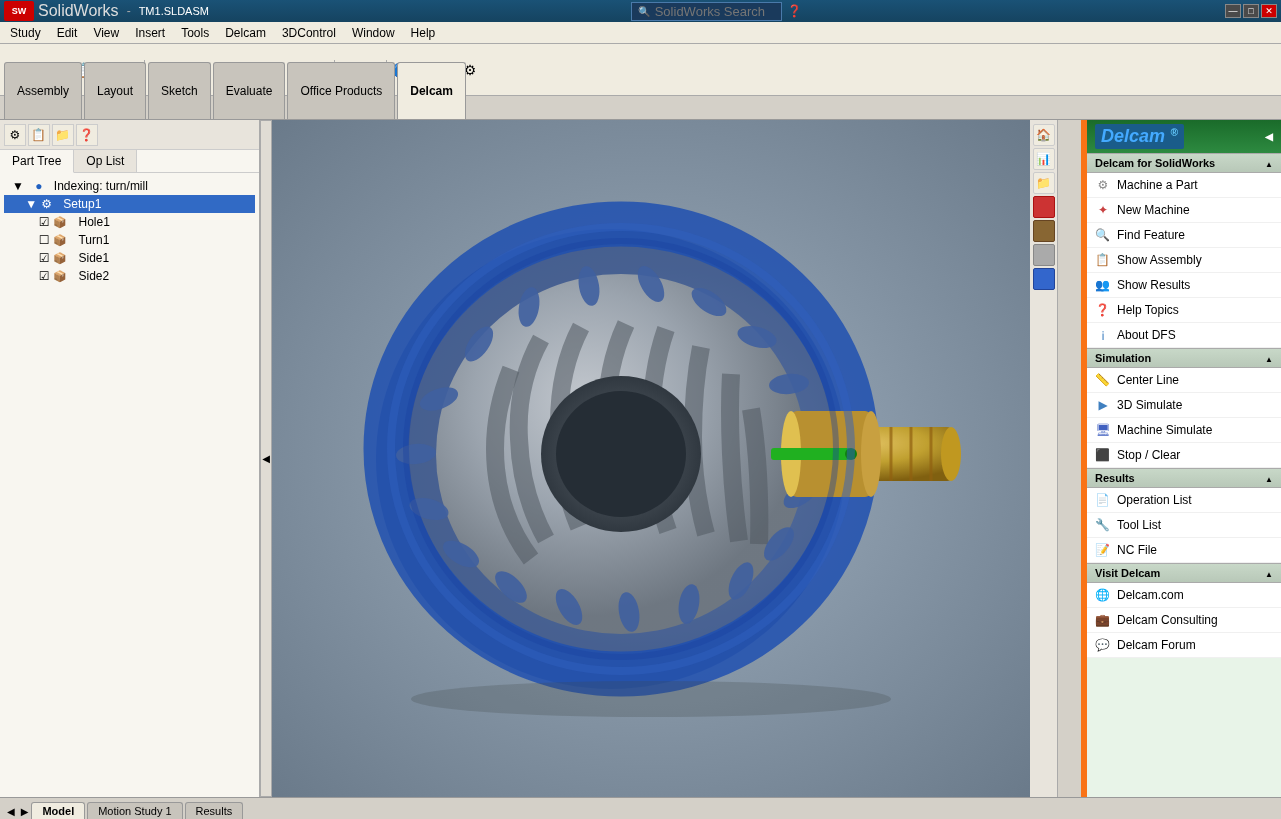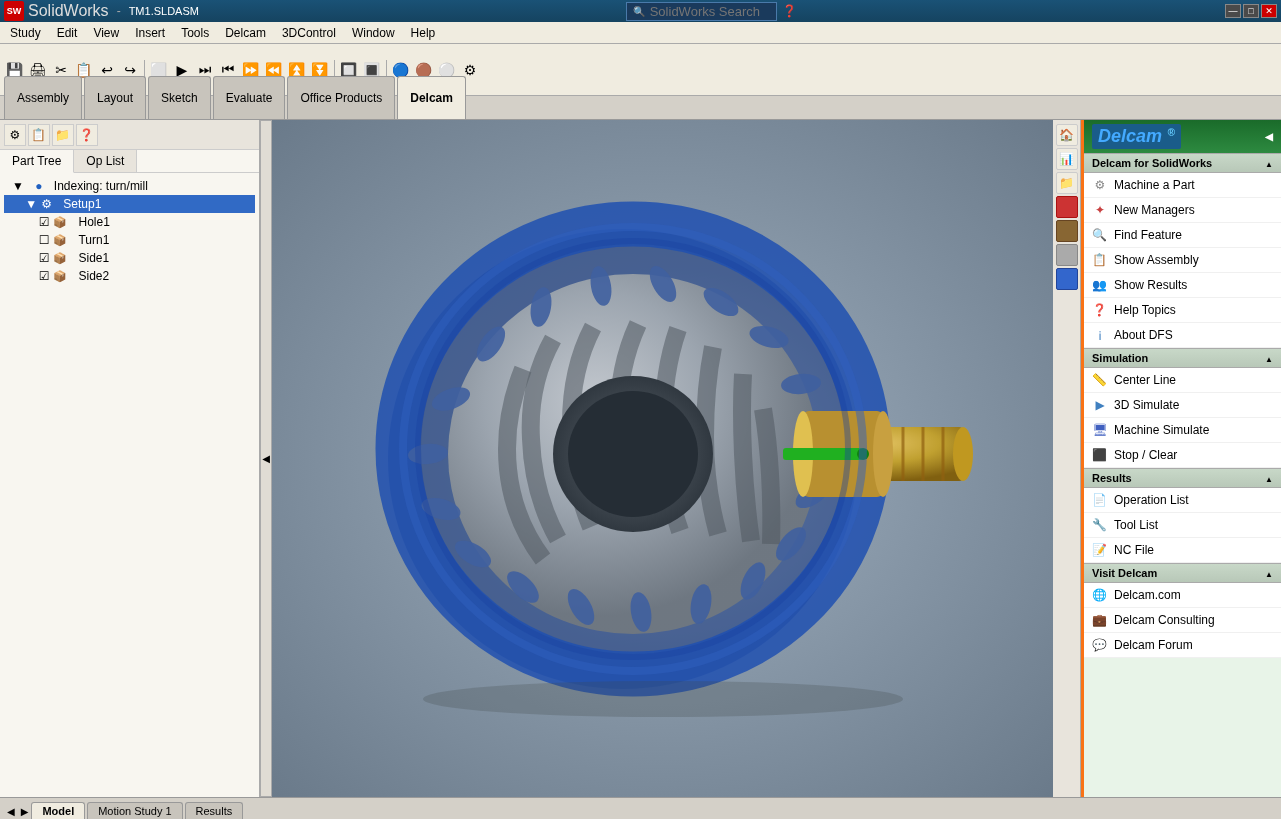--- a/index.html
+++ b/index.html
@@ -1,37 +1,37 @@
 <!DOCTYPE html>
 <html><head>
   <meta charset="utf-8">
   <style>
     * { margin: 0; padding: 0; box-sizing: border-box; }
     body { width: 1281px; height: 819px; overflow: hidden; font-family: 'Segoe UI', Arial, sans-serif; font-size: 12px; background: #d4d0c8; }
 
     
     #titlebar { height: 22px; background: linear-gradient(to bottom, #1a5276, #154360); display: flex; align-items: center; justify-content: space-between; padding: 0 4px; color: white; }
     #titlebar-left { display: flex; align-items: center; gap: 4px; }
-    #titlebar-logo { width: 20px; height: 20px; background: #cc0000; border-radius: 2px; display: flex; align-items: center; justify-content: center; font-weight: bold; color: white; font-size: 9px; }
+    #titlebar-logo { width: 30px; height: 20px; background: #cc0000; border-radius: 2px; display: flex; align-items: center; justify-content: center; font-weight: bold; color: white; font-size: 9px; }
     #titlebar-right { display: flex; gap: 2px; }
     .title-btn { width: 16px; height: 14px; background: #4a4a4a; border: 1px solid #888; display: flex; align-items: center; justify-content: center; font-size: 9px; color: white; cursor: pointer; }
     .title-btn.close { background: #cc0000; }
 
     
     #menubar { height: 22px; background: #f0ece0; display: flex; align-items: center; padding: 0 2px; border-bottom: 1px solid #aaa; }
     .menu-item { padding: 2px 8px; font-size: 12px; cursor: pointer; }
 
     
     #toolbar { height: 52px; background: #f0ece0; border-bottom: 1px solid #aaa; display: flex; align-items: center; padding: 2px 4px; gap: 2px; flex-wrap: wrap; }
     .tb-btn { width: 22px; height: 22px; border: 1px solid transparent; background: transparent; cursor: pointer; display: flex; align-items: center; justify-content: center; font-size: 14px; }
     .tb-sep { width: 1px; height: 20px; background: #aaa; margin: 0 2px; }
 
     
     #tabbar { height: 24px; background: #d4d0c8; display: flex; align-items: flex-end; padding: 0 4px; border-bottom: 1px solid #999; }
-    .tab { padding: 14px 12px; font-size: 12px; border: 1px solid #999; border-bottom: none; background: #c8c4bc; cursor: pointer; margin-right: 2px; border-radius: 3px 3px 0 0; }
+    .tab { padding: 21px 12px; font-size: 12px; border: 1px solid #999; border-bottom: none; background: #c8c4bc; cursor: pointer; margin-right: 2px; border-radius: 3px 3px 0 0; }
     .tab.active { background: #f0ece0; font-weight: bold; }
 
     
     #main { display: flex; height: calc(819px - 22px - 22px - 52px - 24px - 22px); }
 
     
     #left-panel { width: 260px; background: #f8f6f0; border-right: 1px solid #aaa; display: flex; flex-direction: column; }
     #left-toolbar { height: 30px; background: #e8e4dc; border-bottom: 1px solid #ccc; display: flex; align-items: center; padding: 0 4px; gap: 2px; }
     .lp-btn { width: 22px; height: 22px; border: 1px solid #ccc; background: #f0ece0; cursor: pointer; display: flex; align-items: center; justify-content: center; font-size: 12px; }
     #tree-tabs { display: flex; border-bottom: 1px solid #ccc; }
@@ -48,21 +48,21 @@
     #gear-svg { position: absolute; top: 50%; left: 50%; transform: translate(-50%, -50%); }
 
     
     #collapse-btn { width: 12px; background: #e0dcd4; border: 1px solid #aaa; cursor: pointer; display: flex; align-items: center; justify-content: center; font-size: 10px; }
 
     
     #right-icons { width: 28px; background: #e8e4dc; border-right: 1px solid #aaa; display: flex; flex-direction: column; align-items: center; padding: 4px 0; gap: 2px; }
     .ri-btn { width: 22px; height: 22px; background: #f0ece0; border: 1px solid #ccc; cursor: pointer; display: flex; align-items: center; justify-content: center; font-size: 12px; border-radius: 2px; }
 
     
-    #right-panel { width: 200px; background: #e8f4e8; border-left: 3px solid #f97316; display: flex; flex-direction: column; overflow-y: auto; }
+    #right-panel { width: 200px; background: #e8f4e8; border-left: 6px solid #f97316; display: flex; flex-direction: column; overflow-y: auto; margin-left: 23px; }
     #delcam-header { background: linear-gradient(to bottom, #1a6b2a, #2d8a40); color: white; padding: 4px 8px; display: flex; align-items: center; justify-content: space-between; font-size: 13px; font-weight: bold; }
     .delcam-logo { display: flex; align-items: center; gap: 4px; }
     .delcam-logo-box { background: #1a5c8a; color: white; padding: 2px 6px; font-size: 16px; font-weight: bold; border-radius: 2px; font-style: italic; }
     .section-header { background: linear-gradient(to bottom, #c8d8c8, #b8c8b8); padding: 3px 8px; font-weight: bold; font-size: 11px; display: flex; align-items: center; justify-content: space-between; border-top: 1px solid #aaa; border-bottom: 1px solid #aaa; cursor: pointer; }
     .section-content { background: white; }
     .section-item { padding: 4px 8px; display: flex; align-items: center; gap: 6px; cursor: pointer; font-size: 12px; border-bottom: 1px solid #f0f0f0; }
     .item-icon { width: 16px; height: 16px; display: flex; align-items: center; justify-content: center; font-size: 12px; flex-shrink: 0; }
     .chevron-up::after { content: '▲'; font-size: 8px; }
     .bottom-tab { padding: 2px 10px; font-size: 11px; border: 1px solid #999; border-bottom: none; background: #c8c4bc; cursor: pointer; margin-right: 2px; border-radius: 3px 3px 0 0; }
     .bottom-tab.active { background: #f0ece0; font-weight: bold; }
@@ -296,21 +296,21 @@
         <span>Delcam for SolidWorks</span>
         <span class="chevron-up"></span>
       </div>
       <div class="section-content" id="dfs-items">
       <div class="section-item">
             <span class="item-icon" style="color: rgb(136, 136, 136);">⚙</span>
             <span>Machine a Part</span>
           </div>
           <div class="section-item">
             <span class="item-icon" style="color: rgb(200, 64, 64);">✦</span>
-            <span>New Managers</span>
+            <span>New Machine</span>
           </div>
           <div class="section-item">
             <span class="item-icon" style="color: rgb(64, 128, 192);">🔍</span>
             <span>Find Feature</span>
           </div>
           <div class="section-item">
             <span class="item-icon" style="color: rgb(64, 160, 64);">📋</span>
             <span>Show Assembly</span>
           </div>
           <div class="section-item">

